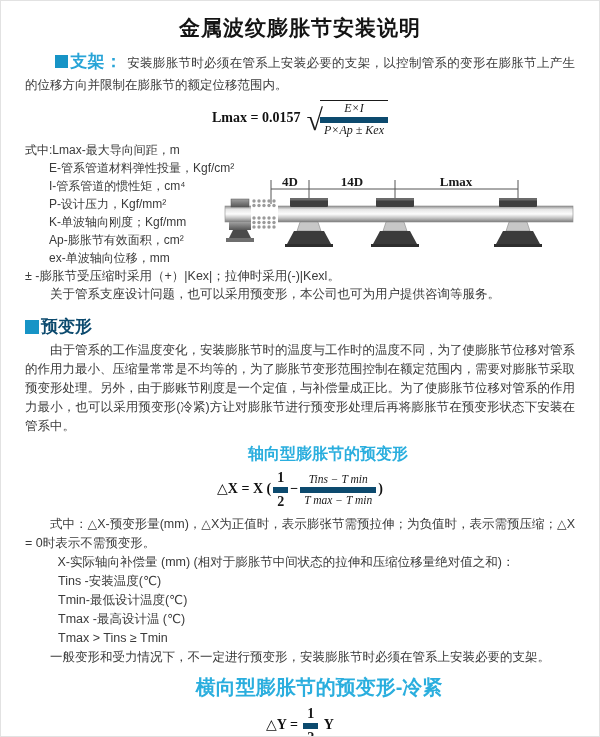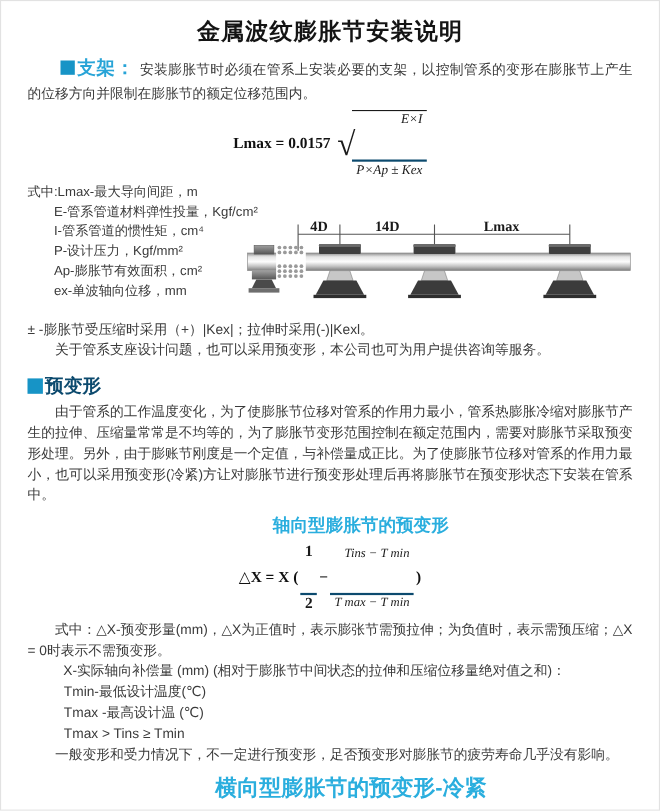--- a/index.html
+++ b/index.html
@@ -18,23 +18,23 @@
   .sec-head{margin:12px 24px 3px;font-size:17px;font-weight:700;color:#0c4a6e;}
   .sec-head .sq{width:14px;height:14px;vertical-align:-2px;}
   .sub-head{color:#2aaede;font-weight:700;text-align:center;}
   .sub-head.axial{font-size:16px;margin:8px 0 3px 56px;}
   .sub-head.lateral{font-size:20px;margin:7px 0 1px 38px;}
   .formula-row{text-align:center;margin:4px 0 3px;color:#111;white-space:nowrap;}
   .serif-b{font-family:"Liberation Serif","DejaVu Serif",serif;font-weight:700;font-size:14px;}
   .serif-i{font-family:"Liberation Serif","DejaVu Serif",serif;font-style:italic;}
   .radical{font-family:"Liberation Serif","DejaVu Serif",serif;font-size:30px;line-height:1;display:inline-block;vertical-align:middle;margin:0 -3px 0 6px;transform:translateY(1px);color:#1a1a1a;}
   .rootbox{display:inline-block;border-top:1.6px solid #1a1a1a;vertical-align:middle;}
-  .frac{display:inline-block;text-align:right;vertical-align:middle;font-size:12px;line-height:1.3;color:#1a1a1a;}
+  .frac{display:inline-block;text-align:center;vertical-align:middle;font-size:12px;line-height:1.3;color:#1a1a1a;}
   .frac .num,.frac .den{display:block;padding:0 4px;}
-  .frac .den{border-top:2px solid #0c4a6e;margin-top:28px;}
+  .frac .den{border-top:6px solid #0c4a6e;}
   .fx .frac{font-size:11.5px;margin:0 2px;}
   .vars-wrap{position:relative;margin:2px 24px 0;height:126px;font-size:12px;line-height:18px;}
   .var-line{white-space:nowrap;}
   .var-line + .var-line{margin-left:24px;}
   .diagram{position:absolute;right:0;top:34px;width:352px;height:96px;}
   .dimlab{font-family:"Liberation Serif","DejaVu Serif",serif;font-weight:700;font-size:13px;fill:#1a1a1a;text-anchor:middle;}
   .note-line{margin:0 24px;line-height:18px;}
   .consult{margin:0 24px;line-height:18px;text-indent:2em;}
   .body-para{margin:0 24px;line-height:19px;text-indent:2em;text-align:justify;}
   .explain{margin:3px 24px 0;line-height:19px;text-indent:2em;text-align:justify;}
@@ -54,20 +54,21 @@
 
   <div class="formula-row">
     <span class="serif-b">Lmax = 0.0157</span><span class="radical">√</span><span class="rootbox"><span class="frac"><span class="num serif-i">E×I</span><span class="den serif-i">P×Ap ± Kex</span></span></span>
   </div>
 
   <div class="vars-wrap">
     <div class="var-line">式中:Lmax-最大导向间距，m</div>
     <div class="var-line">E-管系管道材料弹性投量，Kgf/cm²</div>
     <div class="var-line">I-管系管道的惯性矩，cm⁴</div>
     <div class="var-line">P-设计压力，Kgf/mm²</div>
+    <div class="var-line">K-单波轴向刚度；Kgf/mm</div>
     <div class="var-line">Ap-膨胀节有效面积，cm²</div>
     <div class="var-line">ex-单波轴向位移，mm</div>
 
     <svg class="diagram" viewBox="0 0 352 96">
       <defs>
         <linearGradient id="pg" x1="0" y1="0" x2="0" y2="1">
           <stop offset="0" stop-color="#8f8f8f"></stop>
           <stop offset="0.22" stop-color="#e6e6e6"></stop>
           <stop offset="0.5" stop-color="#fcfcfc"></stop>
           <stop offset="0.75" stop-color="#c4c4c4"></stop>
@@ -150,36 +151,37 @@
         <rect x="271" y="69" width="48" height="3" fill="#2e2e2e"></rect>
       </g>
     </svg>
   </div>
 
   <p class="note-line">± -膨胀节受压缩时采用（+）|Kex|；拉伸时采用(-)|Kexl。</p>
   <p class="consult">关于管系支座设计问题，也可以采用预变形，本公司也可为用户提供咨询等服务。</p>
 
   <div class="sec-head"><span class="sq"></span><span>预变形</span></div>
 
-  <p class="body-para">由于管系的工作温度变化，为了使膨胀节位移对管系的作用力最小，管系热膨胀冷缩对膨胀节产生的拉伸、压缩量常常是不均等的，为了膨胀节变形范围控制在额定范围内，需要对膨胀节采取预变形处理。另外，由于膨账节刚度是一个定值，与补偿量成正比。为了使膨胀节位移对管系的作用力最小，也可以采用预变形(冷紧)方让对膨胀节进行预变形处理后再将膨胀节在预变形状态下安装在管系中。</p>
+  <p class="body-para">由于管系的工作温度变化，安装膨胀节时的温度与工作时的温度不同，为了使膨胀节位移对管系的作用力最小、压缩量常常是不均等的，为了膨胀节变形范围控制在额定范围内，需要对膨胀节采取预变形处理。另外，由于膨账节刚度是一个定值，与补偿量成正比。为了使膨胀节位移对管系的作用力最小，也可以采用预变形(冷紧)方让对膨胀节进行预变形处理后再将膨胀节在预变形状态下安装在管系中。</p>
 
   <div class="sub-head axial">轴向型膨胀节的预变形</div>
 
   <div class="formula-row fx">
     <span class="serif-b">△X = X (</span><span class="frac"><span class="num serif-b">1</span><span class="den serif-b">2</span></span><span class="serif-b">−</span><span class="frac"><span class="num serif-i">Tins − T min</span><span class="den serif-i">T max − T min</span></span><span class="serif-b">)</span>
   </div>
 
   <p class="explain">式中：△X-预变形量(mm)，△X为正值时，表示膨张节需预拉伸；为负值时，表示需预压缩；△X = 0时表示不需预变形。</p>
   <p class="xdef">X-实际轴向补偿量 (mm) (相对于膨胀节中间状态的拉伸和压缩位移量绝对值之和)：</p>
 
+  <div class="temp-line">Tins -安装温度(℃)</div>
   <div class="temp-line">Tmin-最低设计温度(℃)</div>
   <div class="temp-line">Tmax -最高设计温 (℃)</div>
   <div class="temp-line">Tmax &gt; Tins ≥ Tmin</div>
 
-  <p class="note-indent">一般变形和受力情况下，不一定进行预变形，足否预变形对膨胀节的疲劳寿命几乎没有影响。</p>
+  <p class="note-indent">一般变形和受力情况下，不一定进行预变形，安装膨胀节时必须在管系上安装必要的支架。</p>
 
   <div class="sub-head lateral">横向型膨胀节的预变形-冷紧</div>
 
   <div class="formula-row fx">
     <span class="serif-b">△Y =</span> <span class="frac"><span class="num serif-b">1</span><span class="den serif-b">2</span></span> <span class="serif-b">Y</span>
   </div>
 
 </div>
 
 </body></html>

